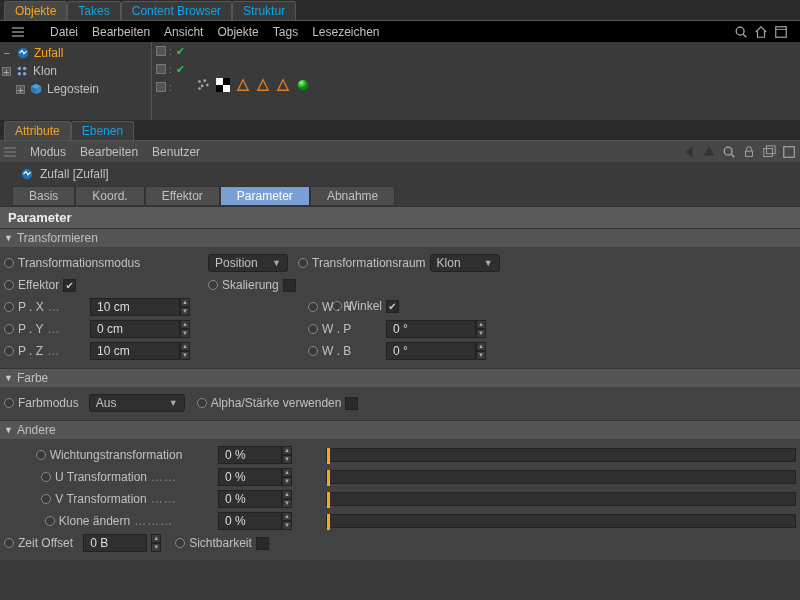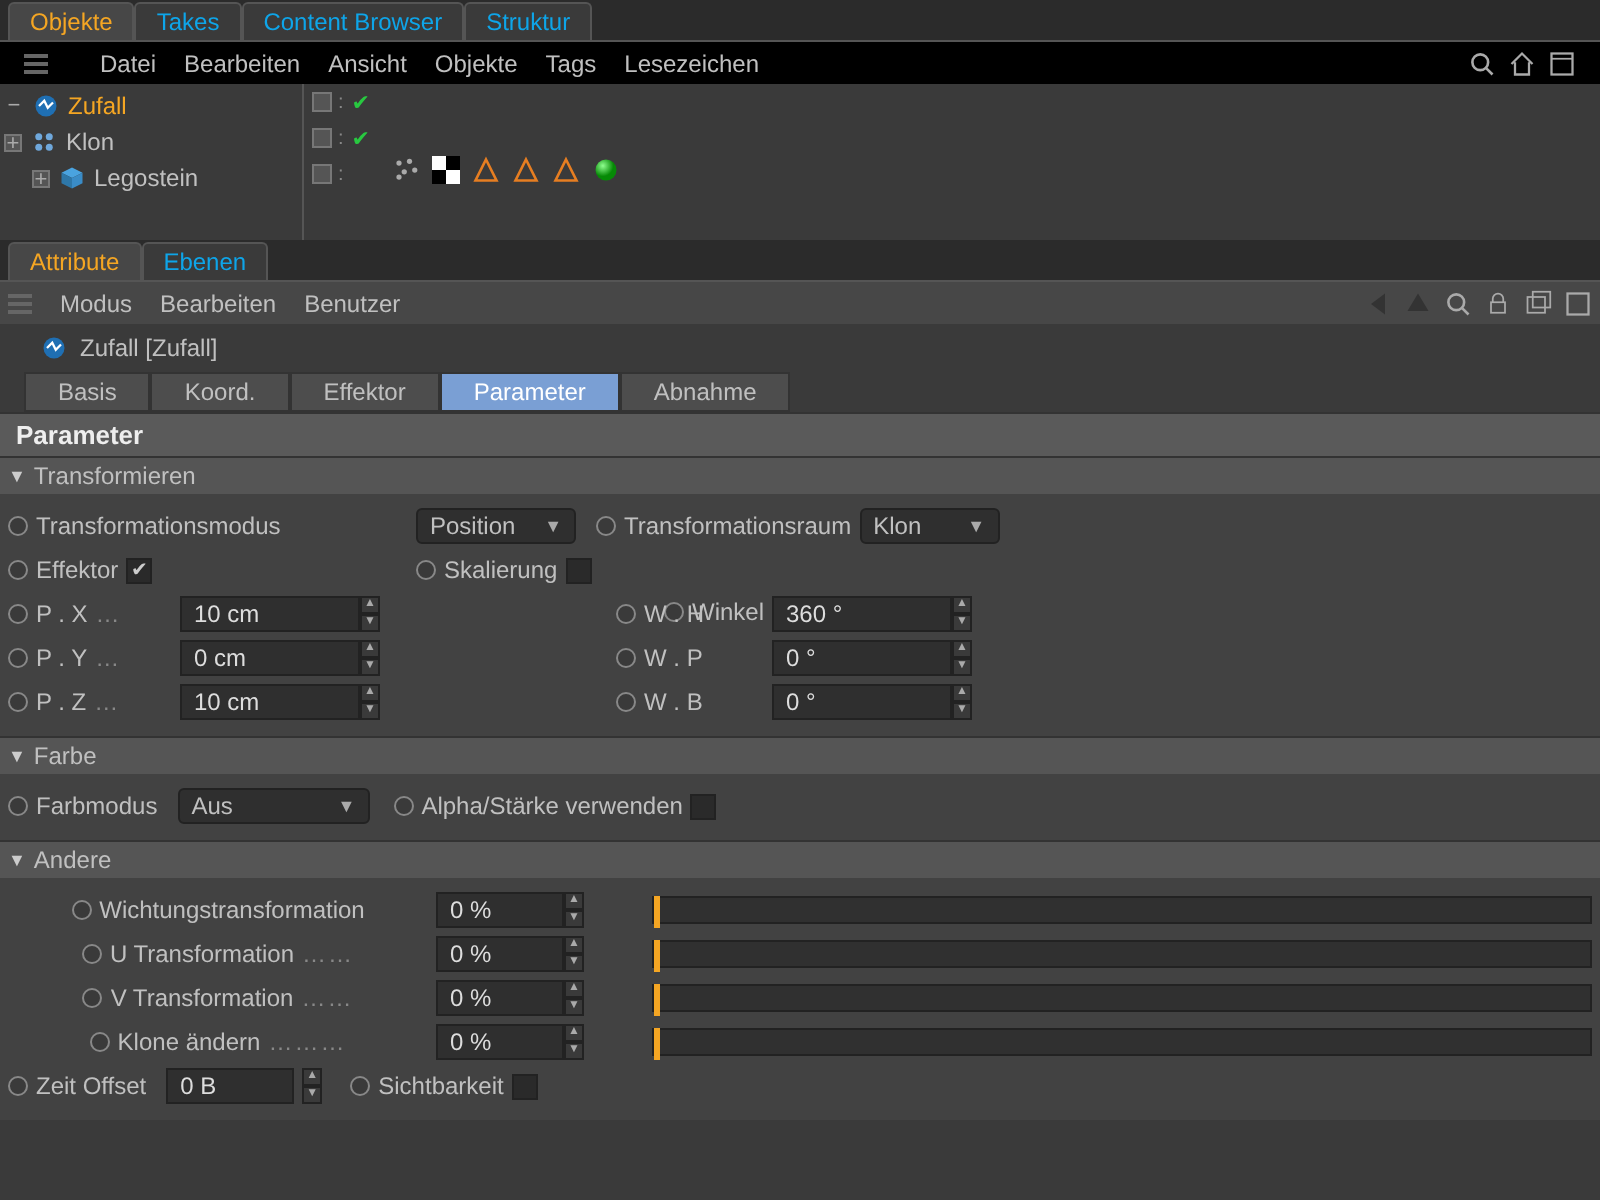--- a/index.html
+++ b/index.html
@@ -305,27 +305,20 @@
         <div class="spinner">
           <span>▲</span>
           <span>▼</span>
         </div>
       </div>
     <div class="gap"></div>
     <div class="c3">
         <span class="odot"></span>
         <span class="plabel">W . H</span>
       </div>
-    <div class="c4">
-        <div class="numfield">360 °</div>
-        <div class="spinner">
-          <span>▲</span>
-          <span>▼</span>
-        </div>
-      </div>
   </div>
   <div class="prow pxrow">
     <div class="c1">
         <span class="odot"></span>
         <span class="plabel">P . Y</span>
         <span class="dots">…</span>
       </div>
     <div class="c2">
         <div class="numfield">0 cm</div>
         <div class="spinner">

